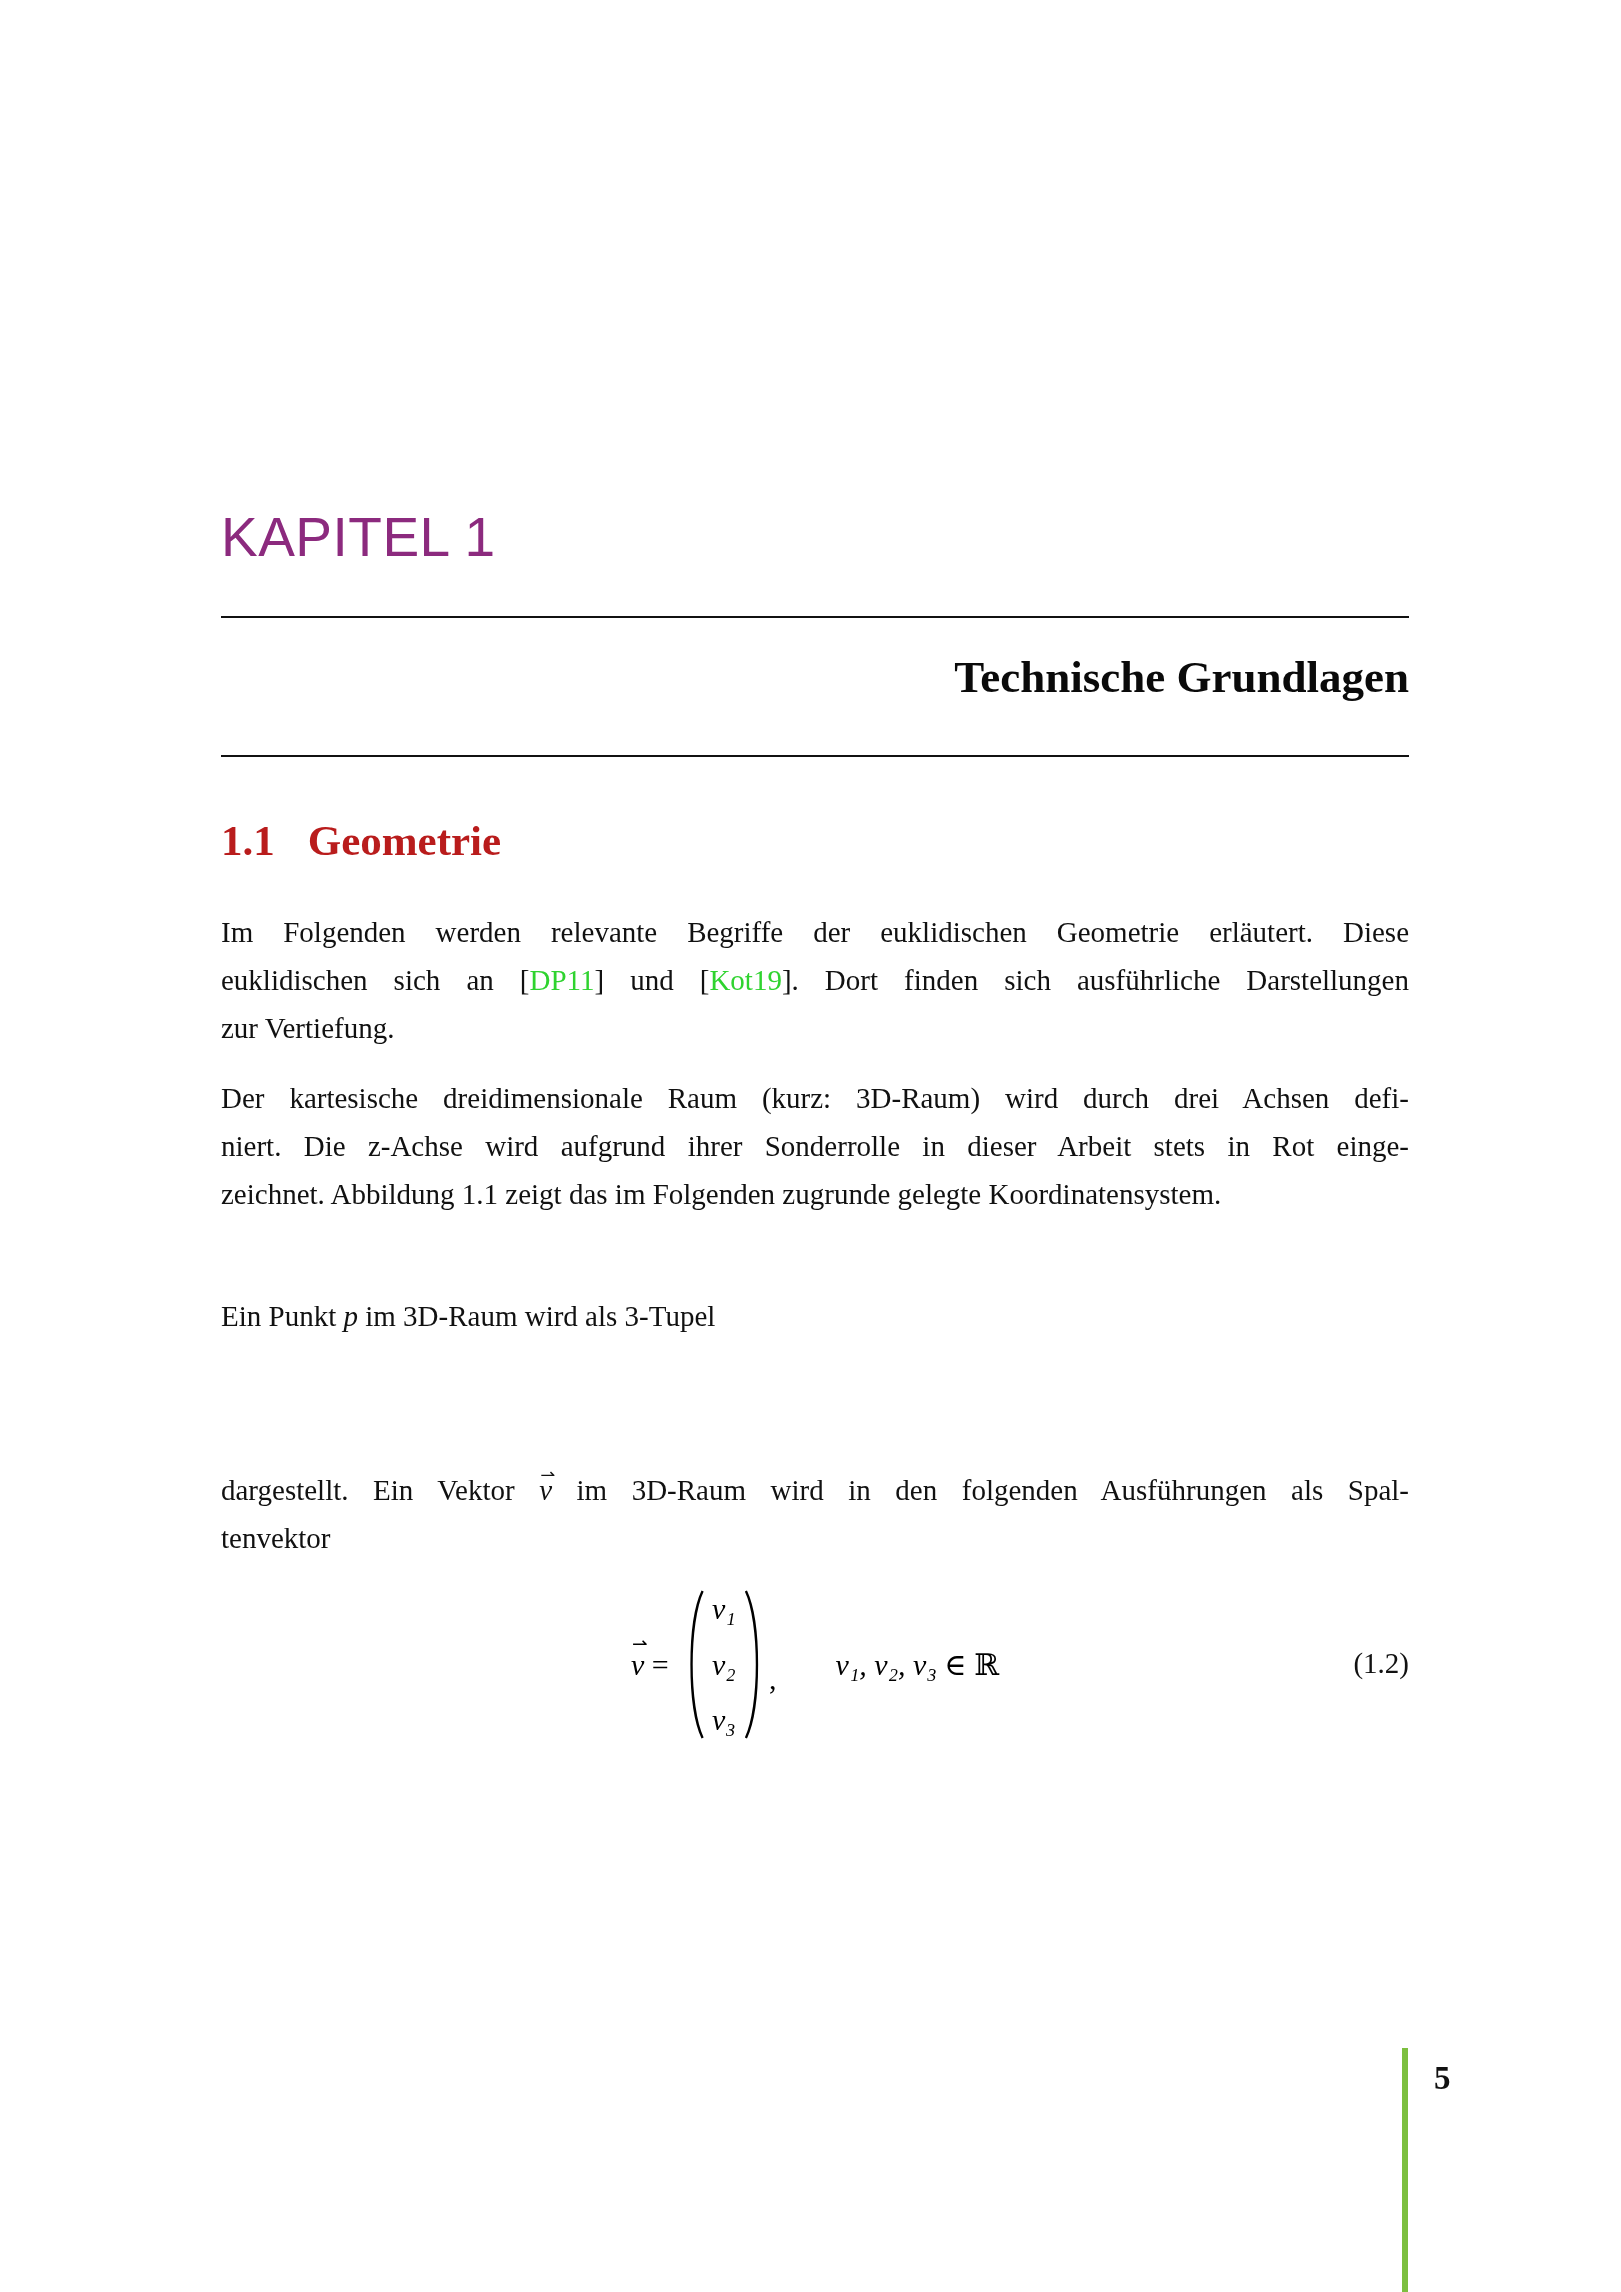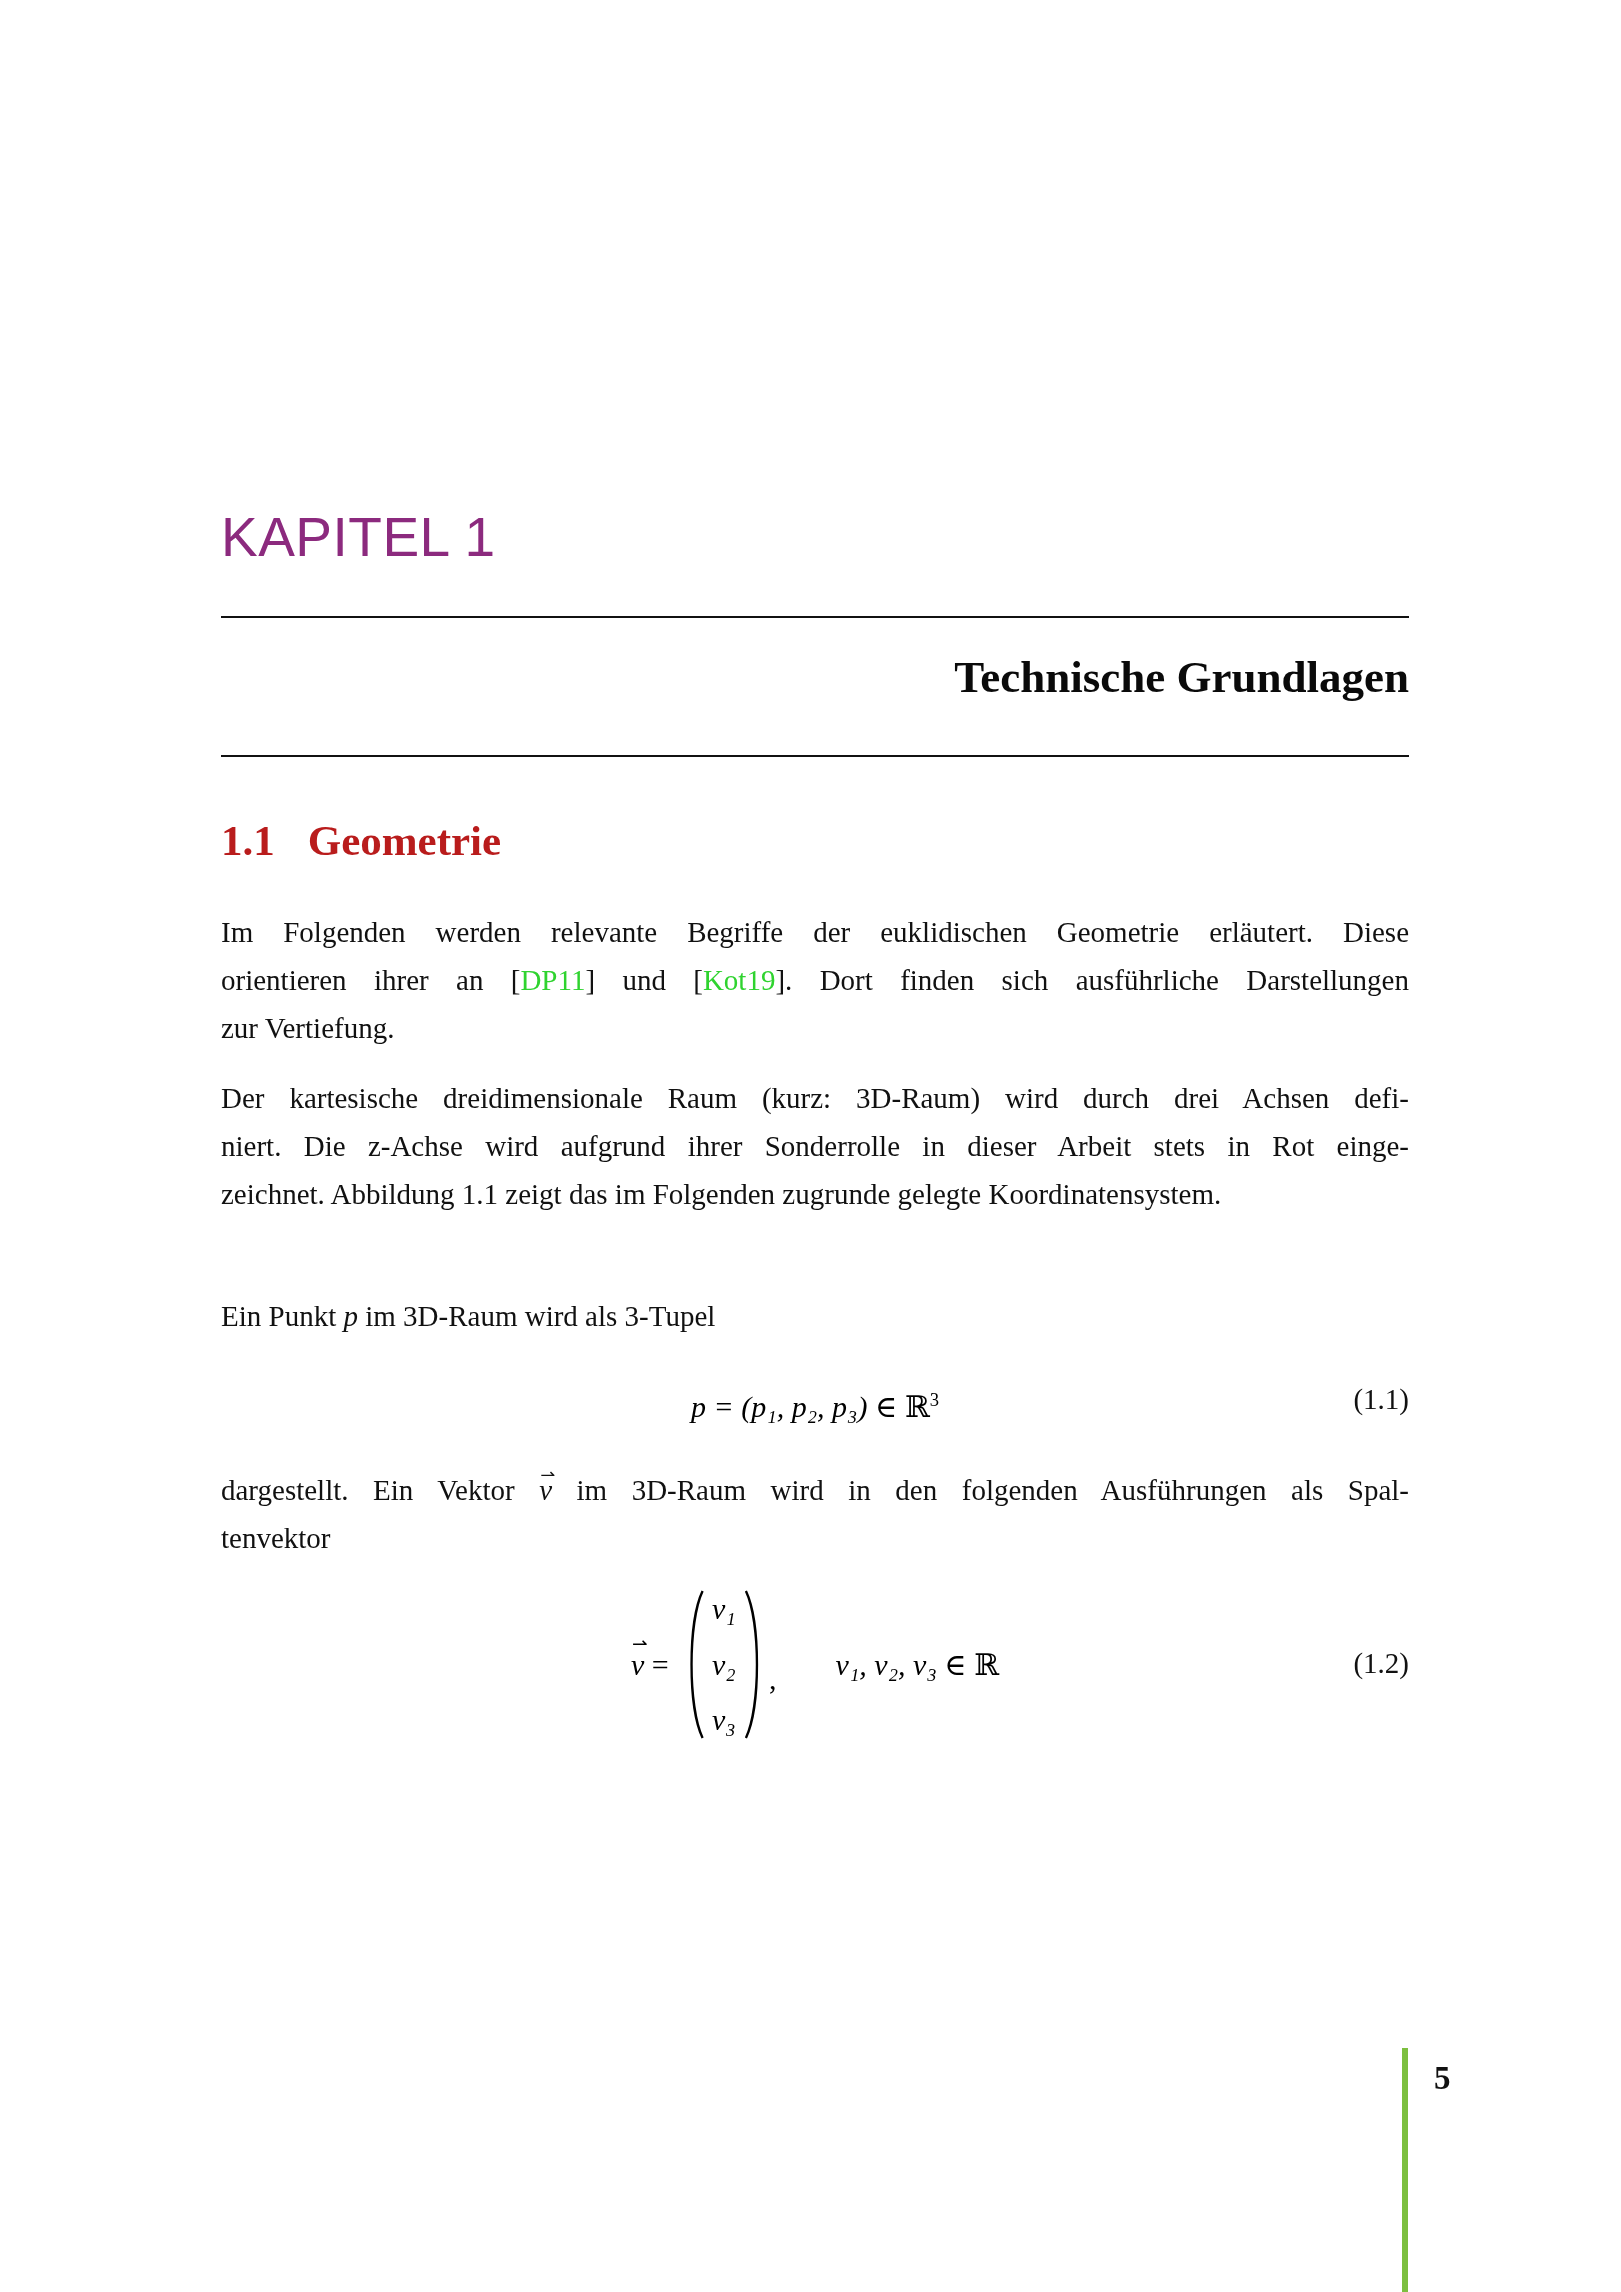--- a/index.html
+++ b/index.html
@@ -67,38 +67,34 @@
   <div class="abs chapter-title">Technische Grundlagen</div>
 
   <div class="abs rule rule-bottom"></div>
 
   <div class="abs section-heading">
     <span class="section-number">1.1</span><span>Geometrie</span>
   </div>
 
   <div class="abs para p1">
     <span class="line">Im Folgenden werden relevante Begriffe der euklidischen Geometrie erläutert. Diese</span>
-    <span class="line"><span>orientieren ihrer an [</span><span class="cite">DP11</span><span>] und [</span><span class="cite">Kot19</span><span>]. Dort finden sich ausführliche Darstellungen</span></span>
+    <span class="line"><span>euklidischen sich an [</span><span class="cite">DP11</span><span>] und [</span><span class="cite">Kot19</span><span>]. Dort finden sich ausführliche Darstellungen</span></span>
     <span class="line last">zur Vertiefung.</span>
   </div>
 
   <div class="abs para p2">
     <span class="line">Der kartesische dreidimensionale Raum (kurz: 3D-Raum) wird durch drei Achsen defi-</span>
     <span class="line">niert. Die z-Achse wird aufgrund ihrer Sonderrolle in dieser Arbeit stets in Rot einge-</span>
     <span class="line last">zeichnet. Abbildung 1.1 zeigt das im Folgenden zugrunde gelegte Koordinatensystem.</span>
   </div>
 
   <div class="abs para p3">
     <span class="line last"><span>Ein Punkt </span><span class="mi">p</span><span> im 3D-Raum wird als 3-Tupel</span></span>
   </div>
 
-  <div class="abs equation eq1">
-    <span class="mi">p = (p₁, p₂, p₃) ∈ </span><span class="bb">ℝ</span><sup class="bb-sup">3</sup>
-    <span class="eq-number">(1.1)</span>
-  </div>
 
   <div class="abs para p4">
     <span class="line"><span>dargestellt. Ein Vektor </span><span class="vec"><span class="vec-arrow">⇀</span><span>v</span></span><span> im 3D-Raum wird in den folgenden Ausführungen als Spal-</span></span>
     <span class="line last">tenvektor</span>
   </div>
 
   <div class="abs equation eq2">
     <span class="eq2-lhs"><span class="vec"><span class="vec-arrow">⇀</span><span>v</span></span>
       <span>=</span></span>
     <svg class="vector-paren" width="25.5" height="153" viewBox="0 0 26 156">

